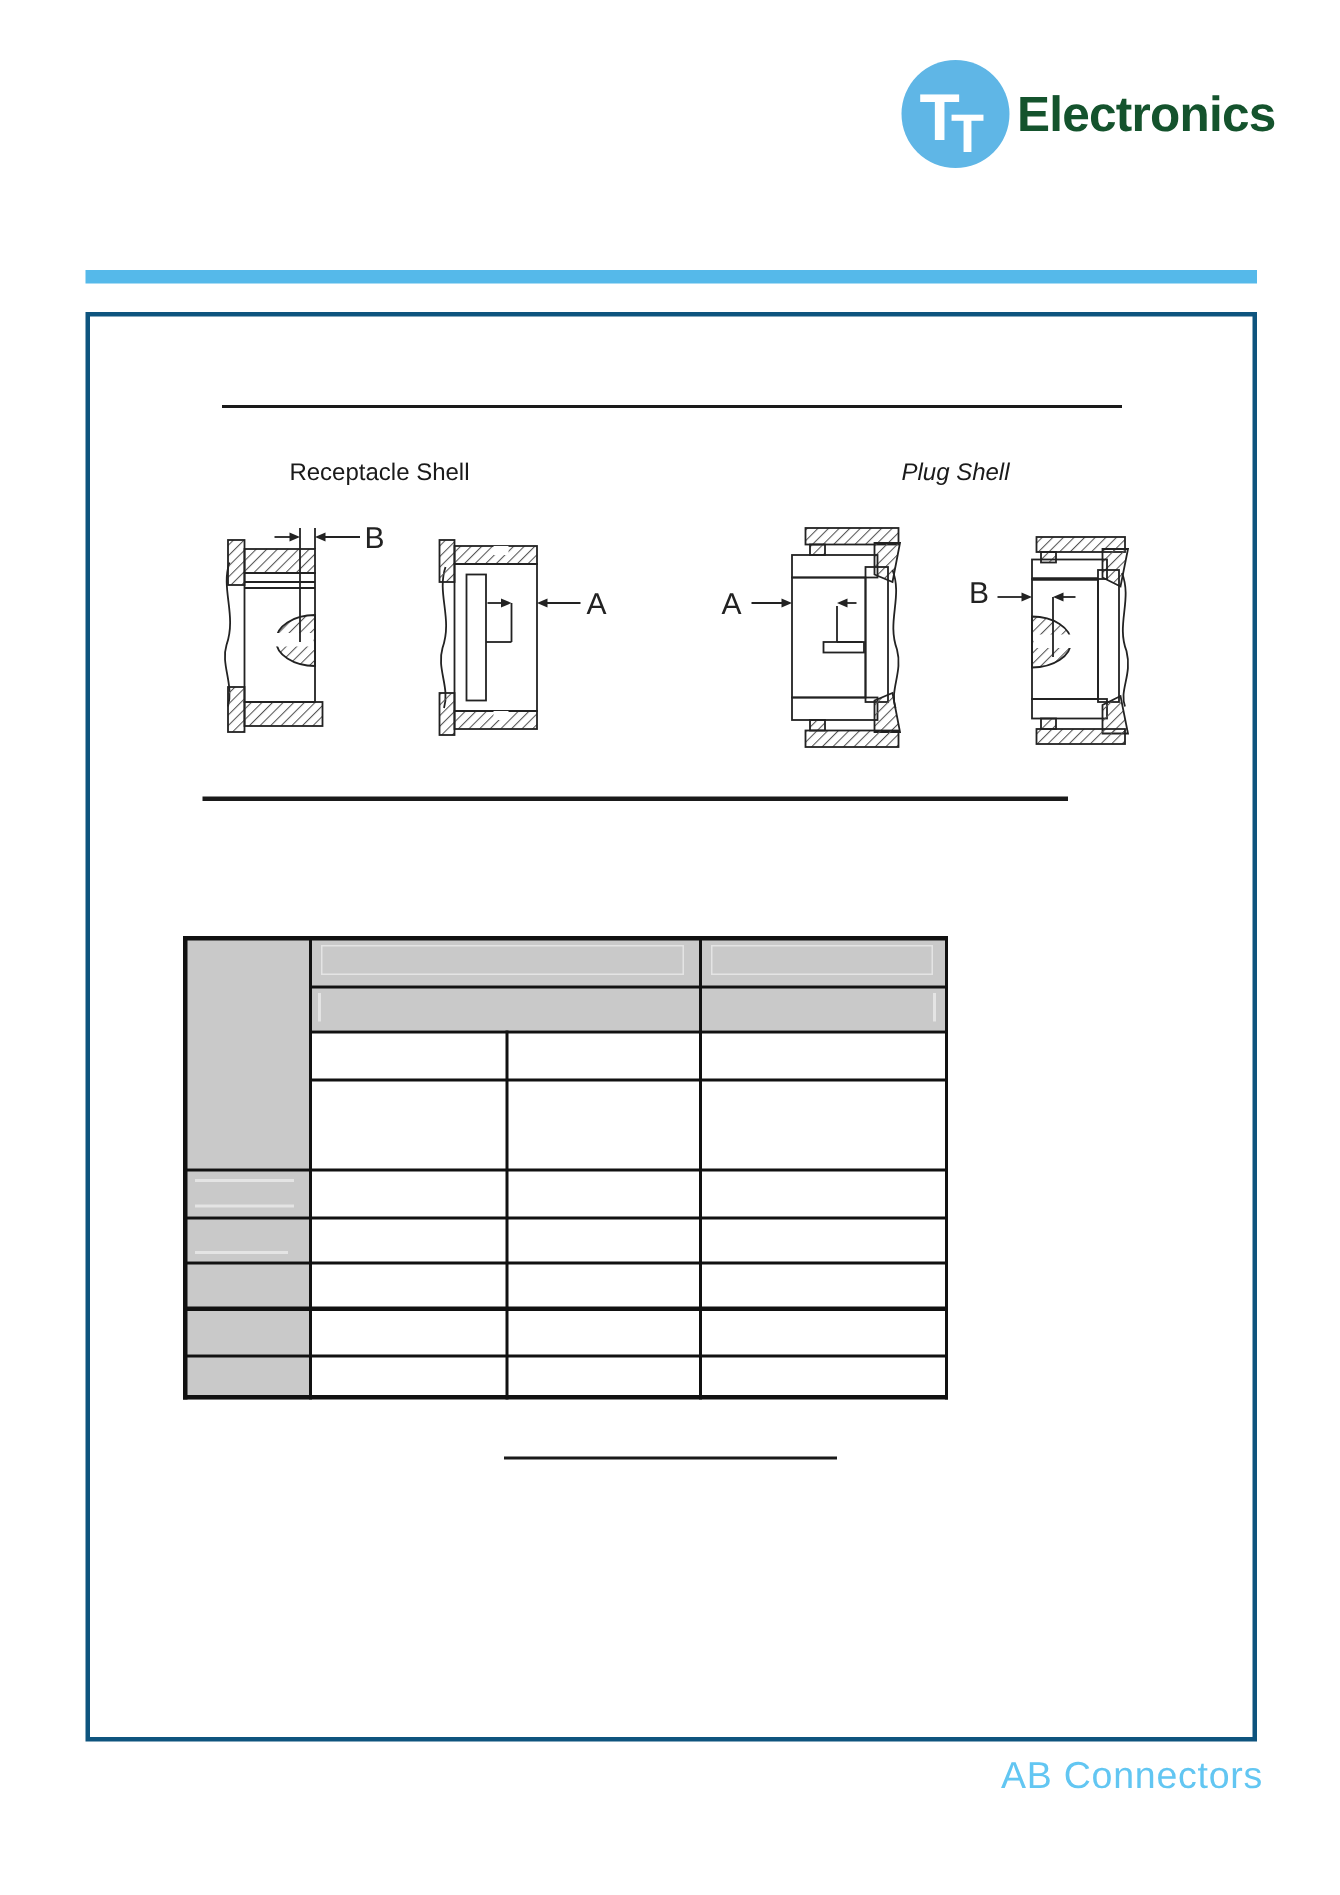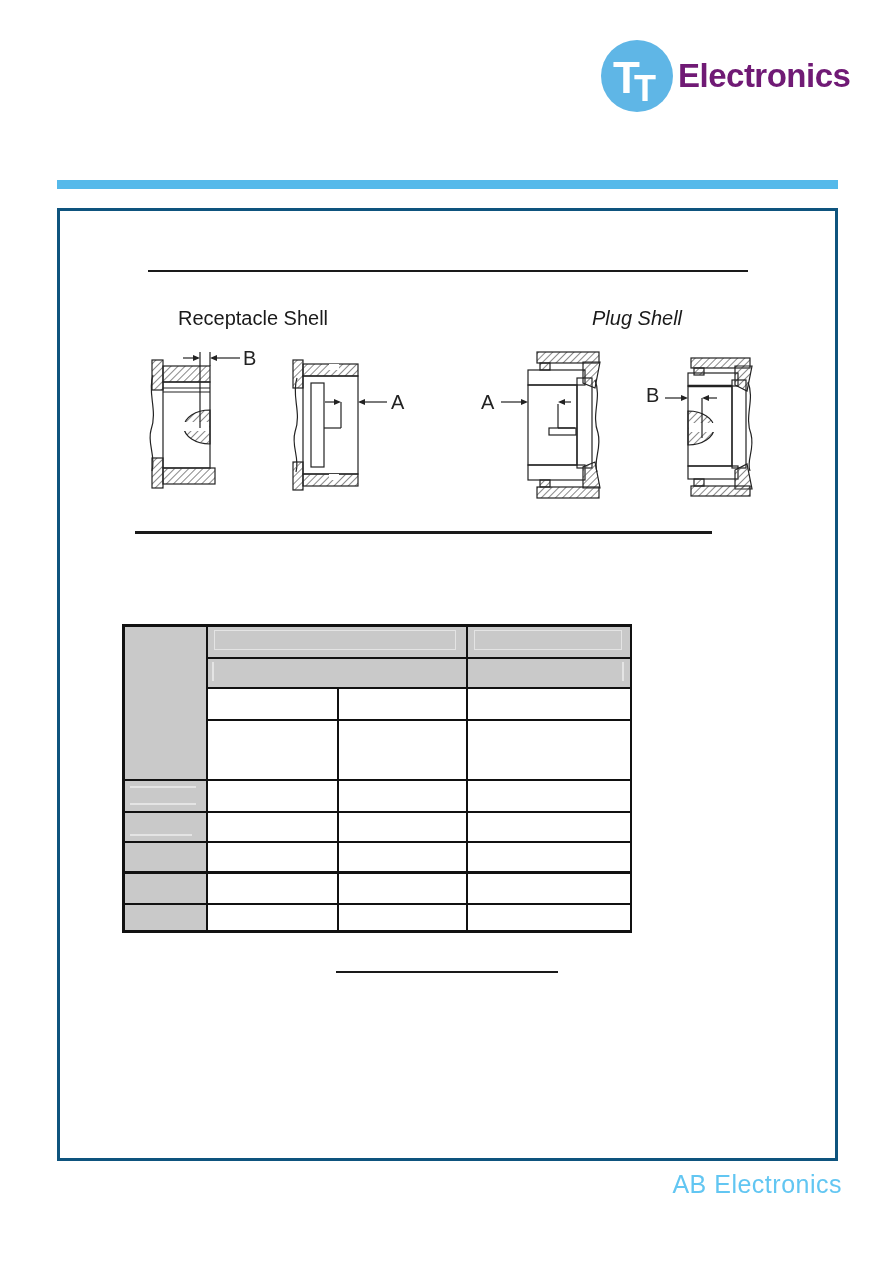--- a/index.html
+++ b/index.html
@@ -2,31 +2,31 @@
 <html><head>
 <meta charset="utf-8">
 <style>
   html,body{margin:0;padding:0;background:#fff;}
   .page{position:relative;width:893px;height:1263px;background:#ffffff;overflow:hidden;
         font-family:"Liberation Sans", sans-serif;}
   .abs{position:absolute;}
 
   
   .logo{position:absolute;left:600px;top:39px;display:flex;align-items:center;}
-  .logo-wordmark{margin-left:4px;font-size:33px;font-weight:bold;color:#701a75;letter-spacing:-0.5px;}
+  .logo-wordmark{margin-left:4px;font-size:33px;font-weight:bold;color:#14532d;letter-spacing:-0.5px;}
 
   
   .header-rule{position:absolute;left:57px;top:180px;width:781px;height:9px;background:#55b9ea;}
 
   
   .panel{position:absolute;left:57px;top:208px;width:781px;height:953px;border:3px solid #0e547e;
          box-sizing:border-box;background:#fff;}
 
   .rule{background:#1a1a1a;}
-  .shell-heading{position:absolute;width:200px;text-align:center;font-size:20px;color:#1a1a1a;}
+  .shell-heading{position:absolute;width:200px;text-align:center;font-size:16px;color:#1a1a1a;}
 
   
   .dtable{position:absolute;left:62px;top:413px;width:510px;height:309px;background:#fff;}
   .gray{position:absolute;background:#c9c9c9;}
   .gline{position:absolute;background:#111111;}
   .faint{position:absolute;background:#e4e4e4;}
   .faint-box{position:absolute;border:1.5px solid #e4e4e4;background:transparent;}
 
   .footer-brand{position:absolute;top:1170px;right:51px;font-size:25px;color:#62c6f2;letter-spacing:0.5px;}
 
@@ -183,15 +183,15 @@
       <div class="gline" style="left:0;top:0;width:2.5px;height:309px;"></div>
       <div class="gline" style="left:84px;top:0;width:2px;height:309px;"></div>
       <div class="gline" style="left:215px;top:63px;width:1.8px;height:246px;"></div>
       <div class="gline" style="left:344px;top:0;width:2px;height:309px;"></div>
       <div class="gline" style="left:507.5px;top:0;width:2.5px;height:309px;"></div>
     </div>
 
     <div class="abs rule" style="left:276px;top:760px;width:222px;height:2px;"></div>
   </div>
 
-  <div class="footer-brand">AB Electronics</div>
+  <div class="footer-brand">AB Connectors</div>
 
 </div>
 
 </body></html>

